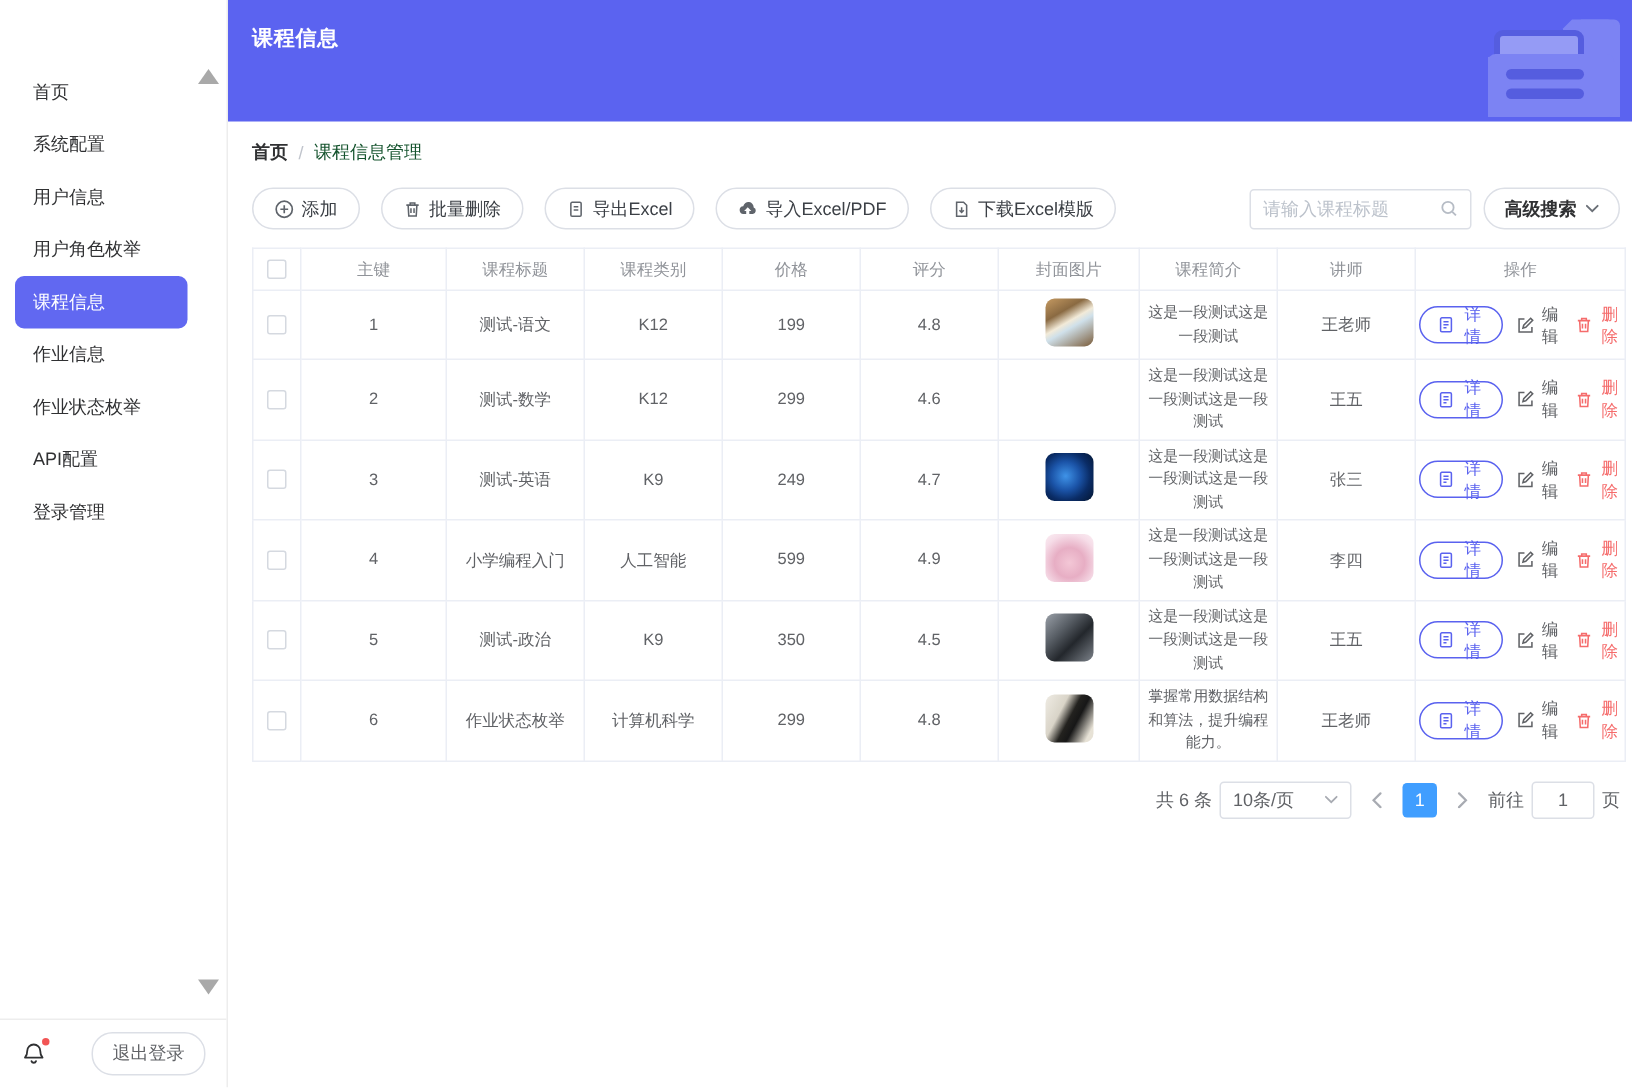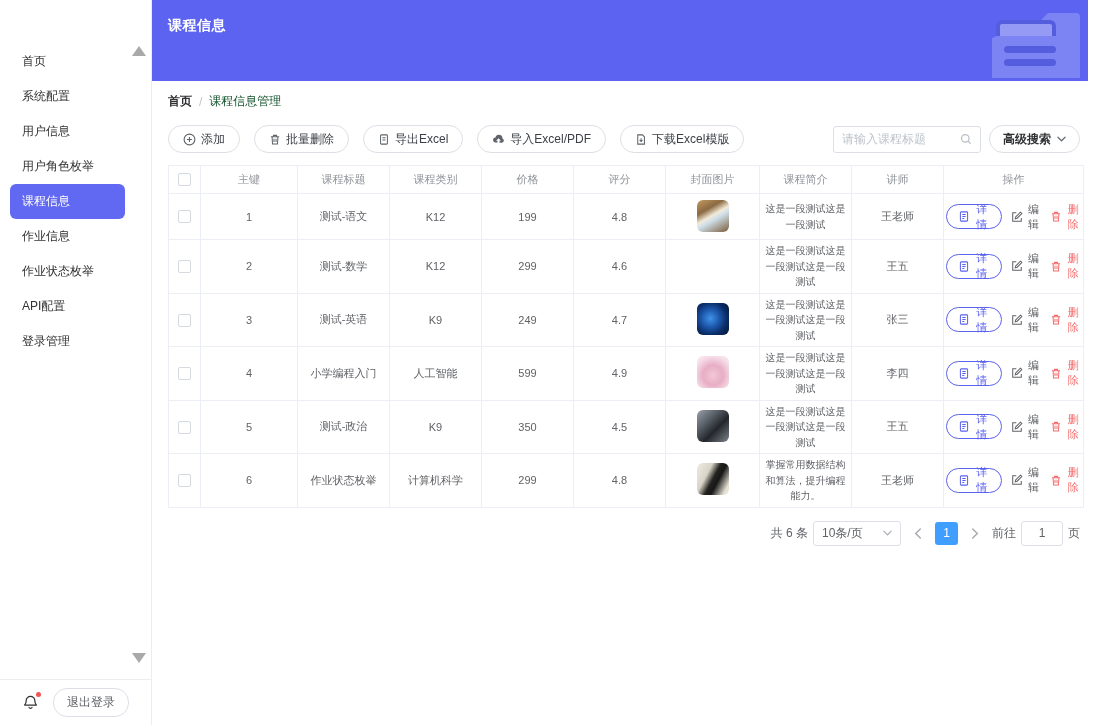--- a/index.html
+++ b/index.html
@@ -16,21 +16,21 @@
   .menu-item.active { background:#6168f1; color:#fff; border-radius:6px;
     margin:0 26px 0 10px; padding-left:12px; }
   .tri-up { position:absolute; top:46px; right:5px; width:0; height:0;
     border-left:7px solid transparent; border-right:7px solid transparent;
     border-bottom:10px solid #a9a9a9; }
   .tri-down { position:absolute; bottom:62px; right:5px; width:0; height:0;
     border-left:7px solid transparent; border-right:7px solid transparent;
     border-top:10px solid #a9a9a9; }
   .sidebar-footer { position:absolute; bottom:0; left:0; right:0; height:46px;
     border-top:1px solid #ededed; display:flex; align-items:center;
-    justify-content:center; gap:14px; padding:11px 14px; }
+    justify-content:space-between; gap:14px; padding:11px 14px; }
   .bell-wrap { position:relative; color:#303133; display:inline-flex; }
   .bell-dot { position:absolute; top:-2px; right:-2px; width:5px; height:5px;
     border-radius:50%; background:#f25555; }
   .logout-btn { border:1px solid #dcdfe6; background:#fff; border-radius:14px;
     font-size:12px; color:#606266; padding:5px 13px; cursor:pointer;
     font-family:inherit; }
 
   
   .main { flex:1; display:flex; flex-direction:column; min-width:0; }
   .banner { height:81px; background:#5b63f0; margin-right:6px; position:relative;

